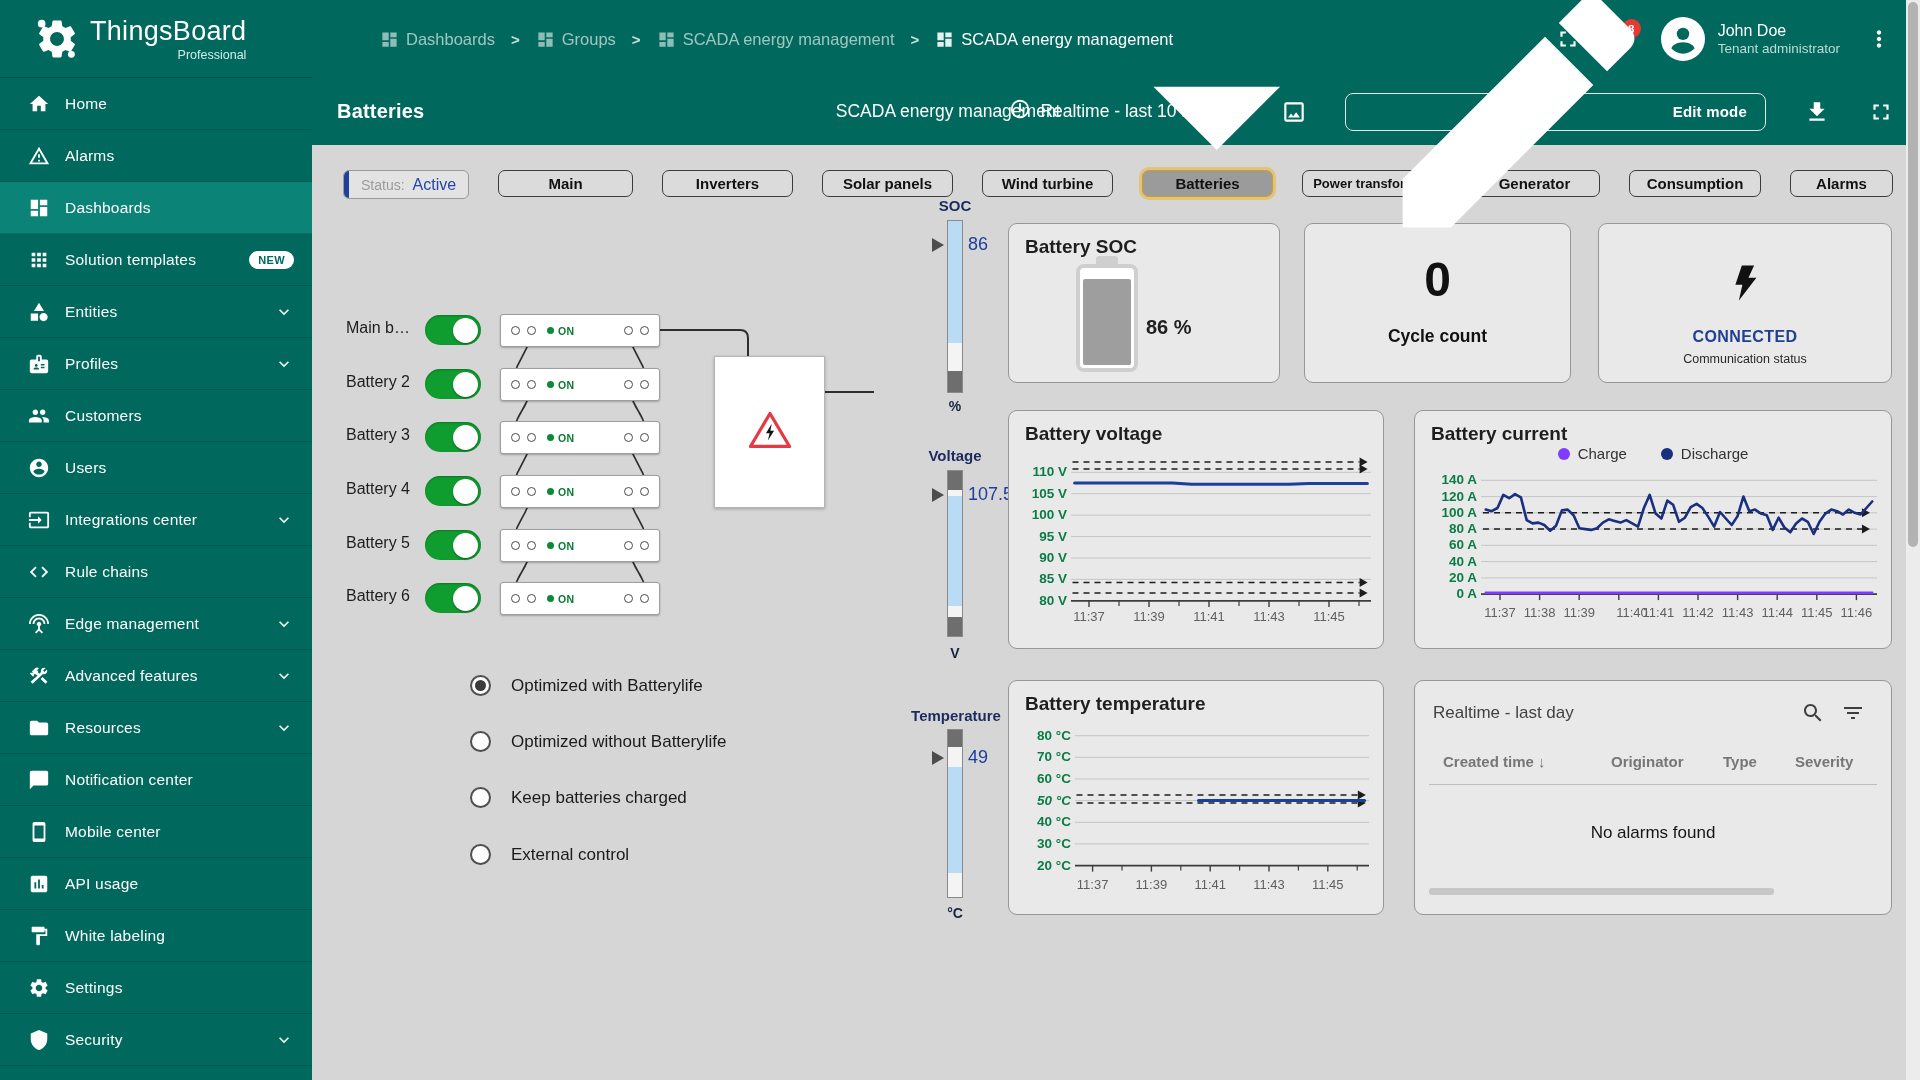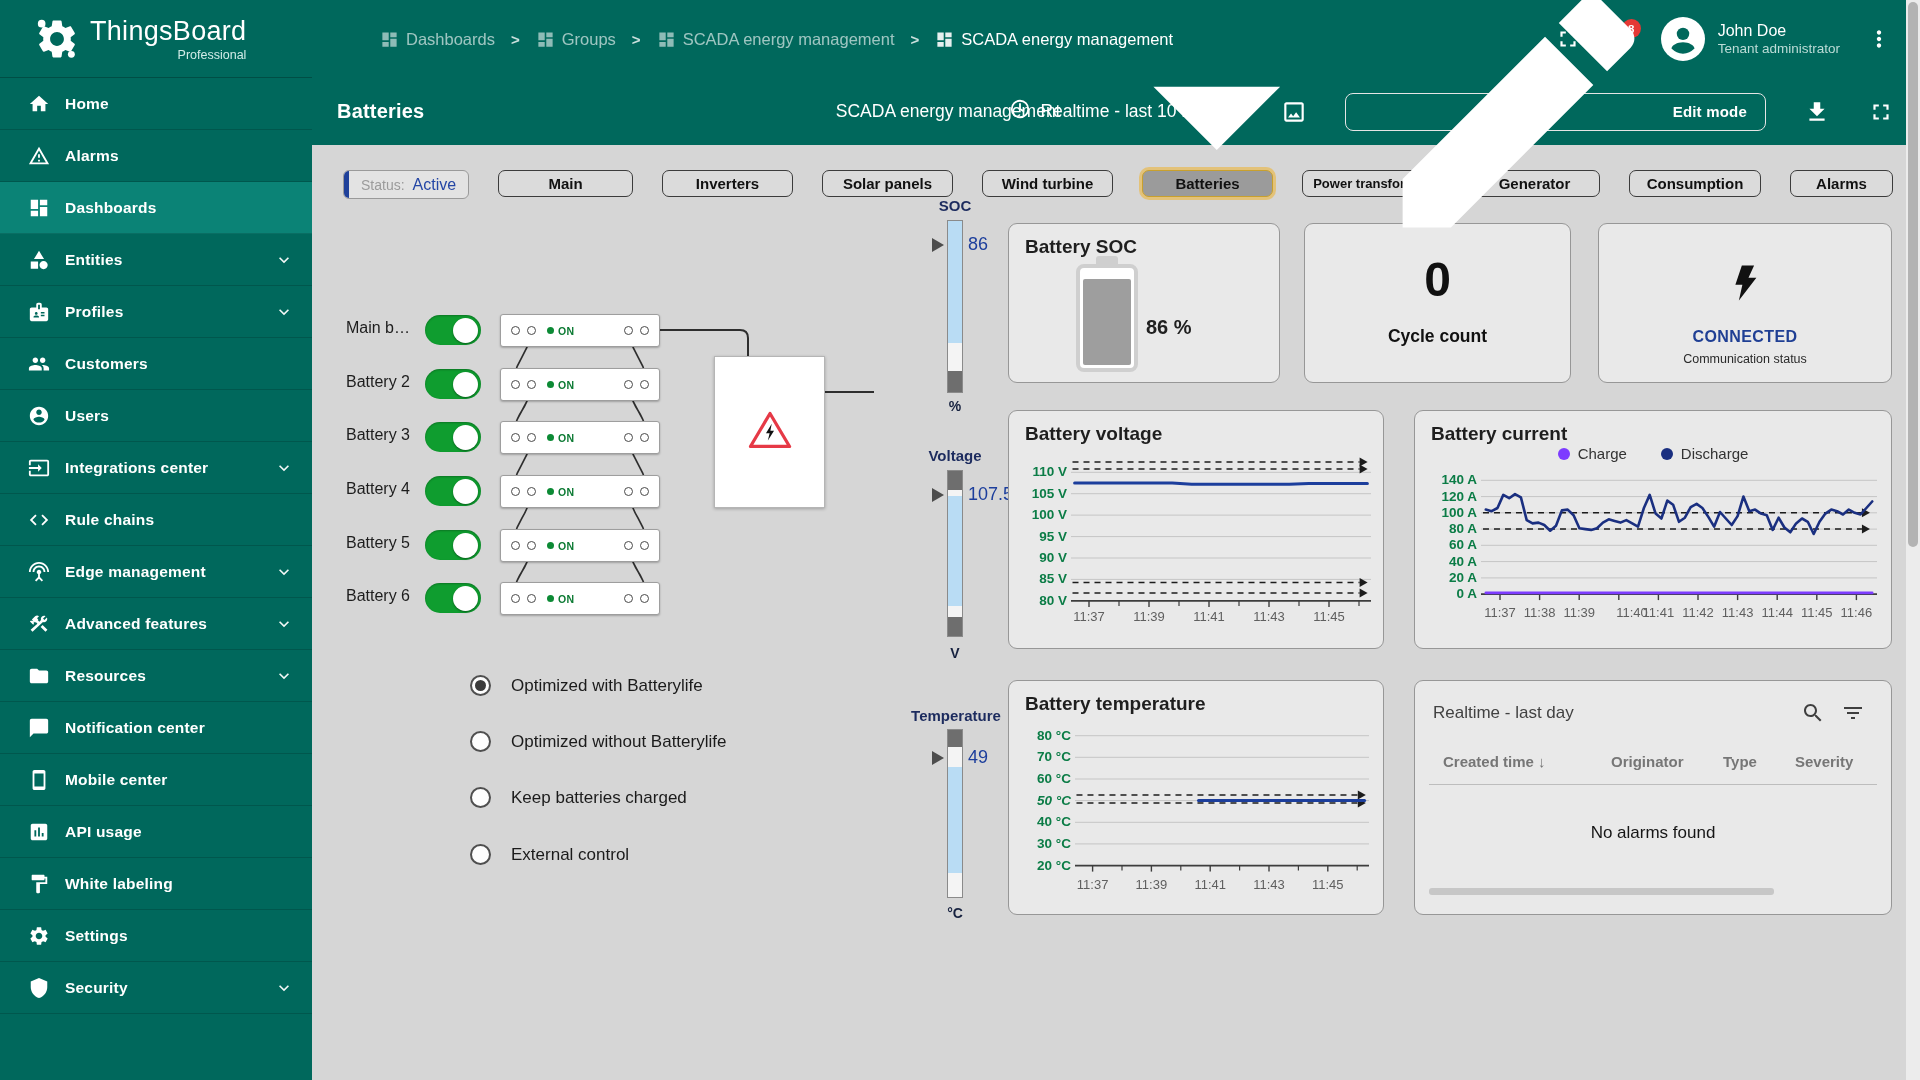--- a/index.html
+++ b/index.html
@@ -9,21 +9,21 @@
   #sidebar{position:absolute;left:0;top:0;width:312px;height:1080px;background:#00685c;z-index:5;}
   #logo{height:77px;border-bottom:1px solid rgba(0,0,0,.25);display:flex;align-items:center;padding-left:34px;}
   #logo .gear{width:46px;height:46px;margin-right:10px;}
   #logo .lt{color:#fff;}
   #logo .lt .n{font-size:27px;letter-spacing:.3px;}
   #logo .lt .p{font-size:12.5px;color:#d2ece8;text-align:right;margin-top:1px;}
   .sb-item{height:51px;display:flex;align-items:center;padding:0 18px 0 28px;
     border-bottom:1px solid rgba(0,0,0,.16);cursor:pointer;color:#fff;}
   .sb-item.active{background:#0b8376;}
   .sb-item .ic{width:22px;height:22px;margin-right:15px;flex:0 0 22px;}
-  .sb-item .lbl{font-size:15.5px;font-weight:bold;letter-spacing:.2px;}
+  .sb-item .lbl{font-size:15.5px;font-weight:normal;letter-spacing:.2px;}
   .sb-item .badge{margin-left:auto;background:#fff;color:#00685c;font-size:11px;font-weight:bold;
     border-radius:10px;padding:3px 9px;letter-spacing:.4px;}
   .sb-item .chev{margin-left:auto;width:20px;height:20px;opacity:.95;}
   
   #header{position:absolute;left:312px;top:0;width:1608px;height:78px;background:#00685c;display:flex;align-items:center;z-index:4;}
   #breadcrumbs{display:flex;align-items:center;margin-left:68px;}
   .crumb{display:flex;align-items:center;color:rgba(255,255,255,.62);font-size:16.5px;cursor:pointer;}
   .crumb .ic{width:19px;height:19px;margin-right:7px;opacity:.9;}
   .crumb.current{color:#fff;}
   .crumb-sep{color:rgba(255,255,255,.8);font-weight:bold;font-size:15px;margin:0 16px;}
@@ -156,20 +156,29 @@
           </span>
     <span class="lbl">Alarms</span>
         </div>
         <div class="sb-item active">
           <span class="ic">
             <svg viewBox="0 0 24 24" style="width:100%;height:100%;display:block;">
               <path d="M3 13h8V3H3v10zm0 8h8v-6H3v6zm10 0h8V11h-8v10zm0-18v6h8V3h-8z" fill="#ffffff"></path>
             </svg>
           </span>
     <span class="lbl">Dashboards</span>
+        </div>
+        <div class="sb-item">
+          <span class="ic">
+            <svg viewBox="0 0 24 24" style="width:100%;height:100%;display:block;">
+              <path d="M4 8h4V4H4v4zm6 0h4V4h-4v4zm6-4v4h4V4h-4zM4 14h4v-4H4v4zm6 0h4v-4h-4v4zm6 0h4v-4h-4v4zM4 20h4v-4H4v4zm6 0h4v-4h-4v4zm6 0h4v-4h-4v4z" fill="#ffffff"></path>
+            </svg>
+          </span>
+    <span class="lbl">Solution templates</span>
+          <span class="badge">NEW</span>
         </div>
         <div class="sb-item">
           <span class="ic">
             <svg viewBox="0 0 24 24" style="width:100%;height:100%;display:block;">
               <path d="M12 2l-5.5 9h11L12 2zm5 11c-2.49 0-4.5 2.01-4.5 4.5s2.01 4.5 4.5 4.5 4.5-2.01 4.5-4.5-2.01-4.5-4.5-4.5zM3 21.5h8v-8H3v8z" fill="#ffffff"></path>
             </svg>
           </span>
     <span class="lbl">Entities</span>
           <span class="chev">
             <svg viewBox="0 0 24 24" style="width:100%;height:100%;display:block;">

